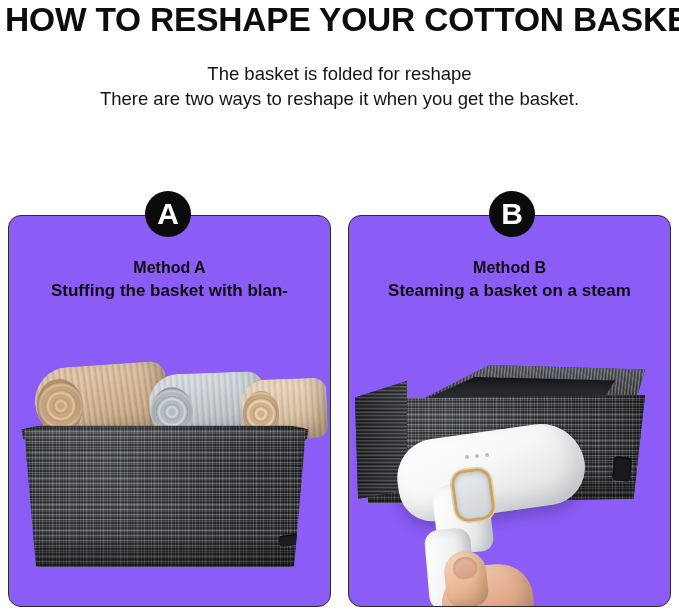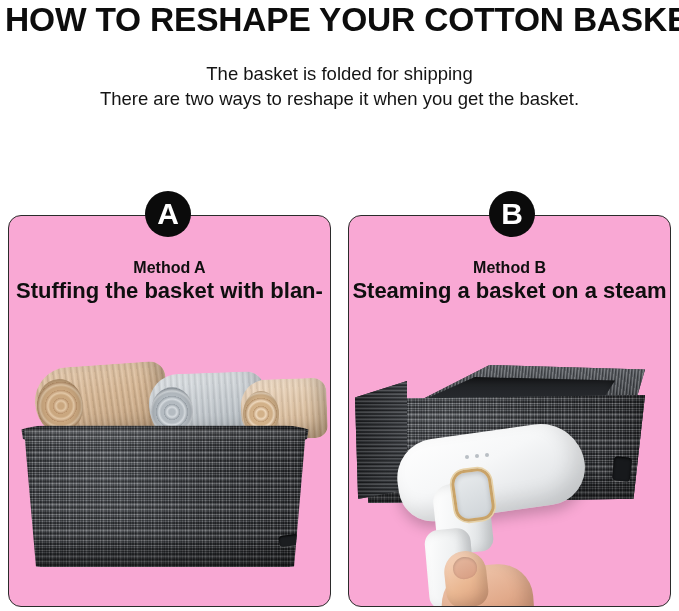--- a/index.html
+++ b/index.html
@@ -50,42 +50,42 @@
     white-space: nowrap;
   }
 
   
   .panel {
     position: absolute;
     top: 215px;
     height: 392px;
     border: 1.4px solid #2b2b2b;
     border-radius: 13px;
-    background: #f9a8d4;
+    background: #8b5cf6;
     box-sizing: border-box;
     overflow: hidden;
   }
   #panel-a { left: 8px;   width: 323px; }
   #panel-b { left: 348px; width: 323px; padding-left: 11px; }
 
   .panel-heading {
     position: absolute;
     left: 0;
     top: 41px;
     width: 100%;
     text-align: center;
   }
   .method-title {
     font-size: 16px;
     font-weight: bold;
     line-height: 21px;
     color: #0f0f0f;
   }
   .method-desc {
-    font-size: 22px;
+    font-size: 17px;
     font-weight: bold;
     line-height: 25px;
     color: #0f0f0f;
     white-space: nowrap;
   }
 
   
   .badge {
     position: absolute;
     top: 191px;
@@ -412,21 +412,21 @@
     box-shadow: inset 0 1px 3px rgba(0,0,0,0.18);
     transform: rotate(-8deg);
   }
 </style>
 </head>
 <body>
 
 <div id="page-title">HOW TO RESHAPE YOUR COTTON BASKET</div>
 
 <div id="subtitle-block">
-  <div class="subtitle-line">The basket is folded for shipping</div>
+  <div class="subtitle-line">The basket is folded for reshape</div>
   <div class="subtitle-line">There are two ways to reshape it when you get the basket.</div>
 </div>
 
 <div id="panel-a" class="panel">
 
   <div class="panel-heading">
     <div class="method-title">Method A</div>
     <div class="method-desc">Stuffing the basket with blan-</div>
   </div>
 

